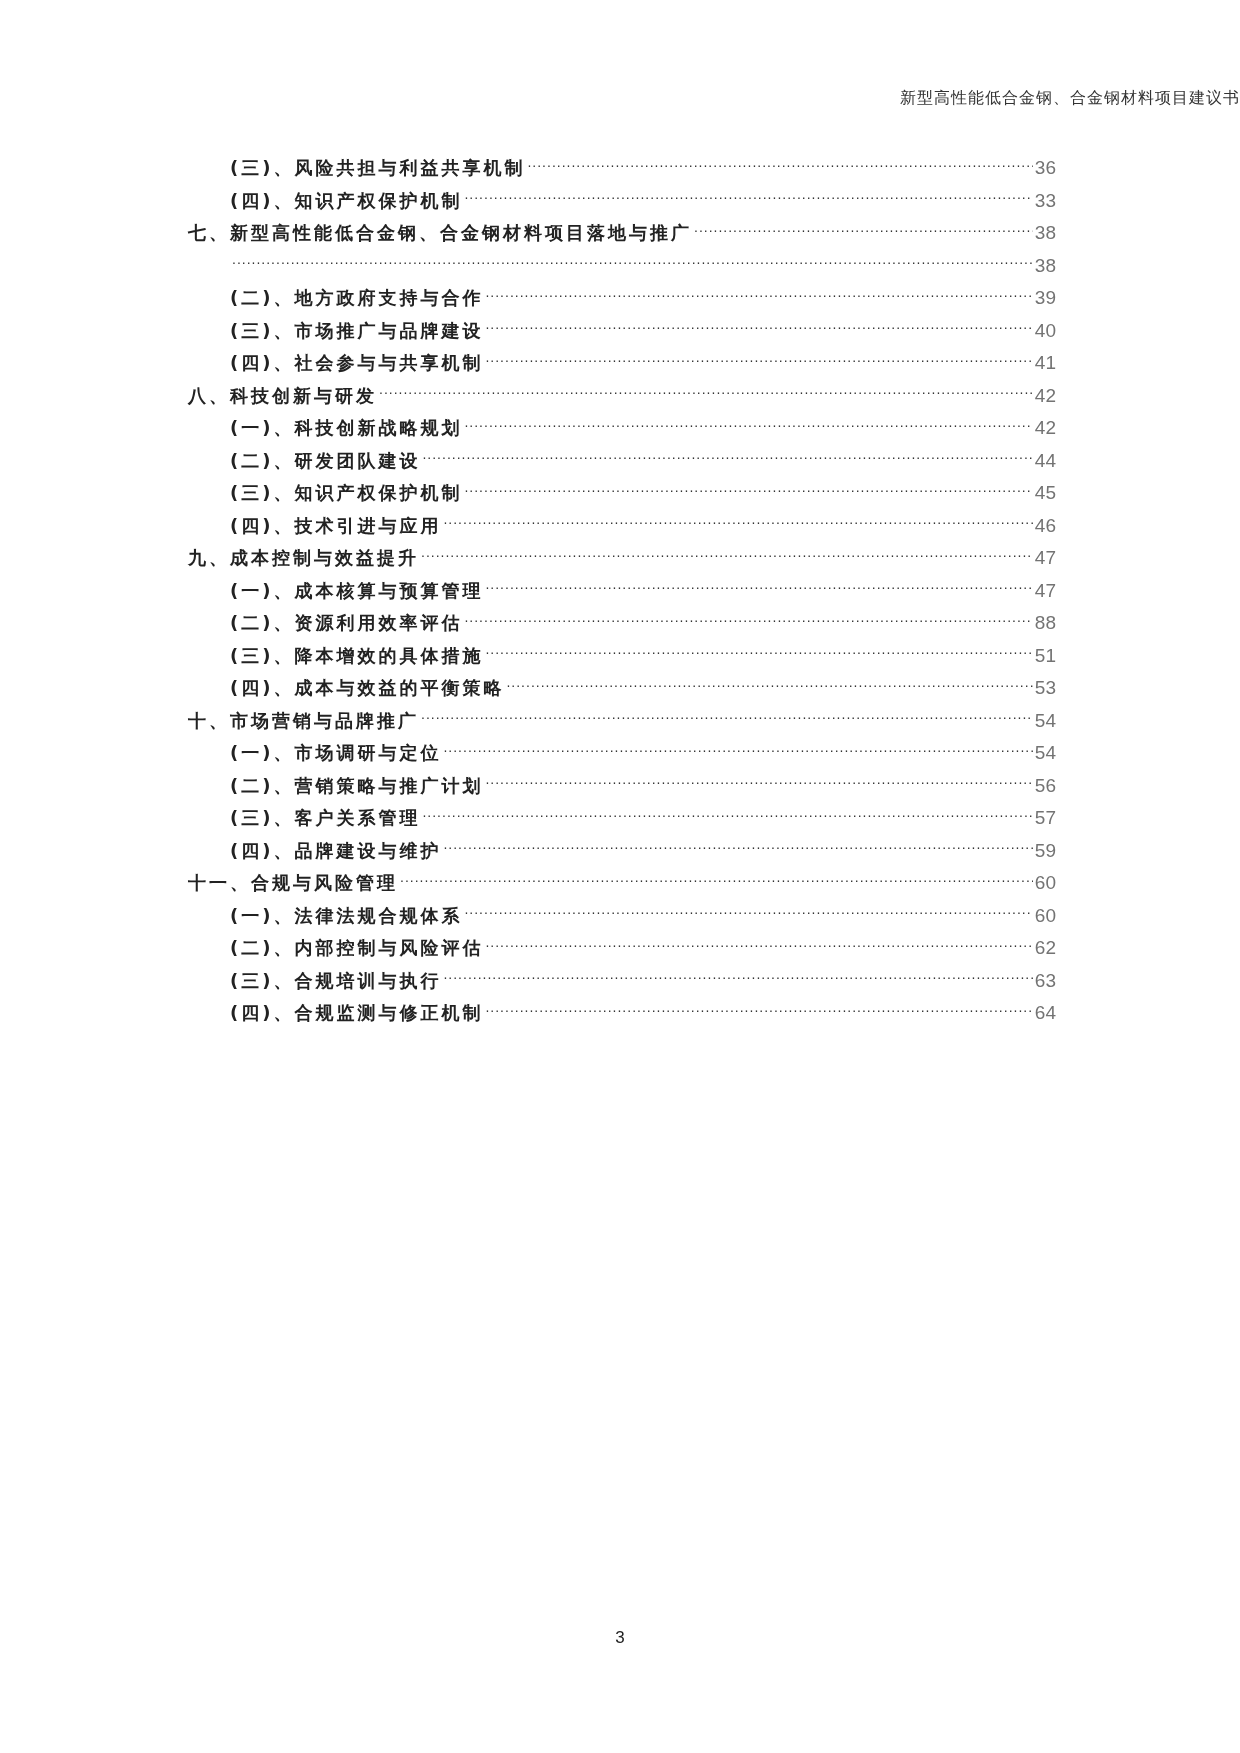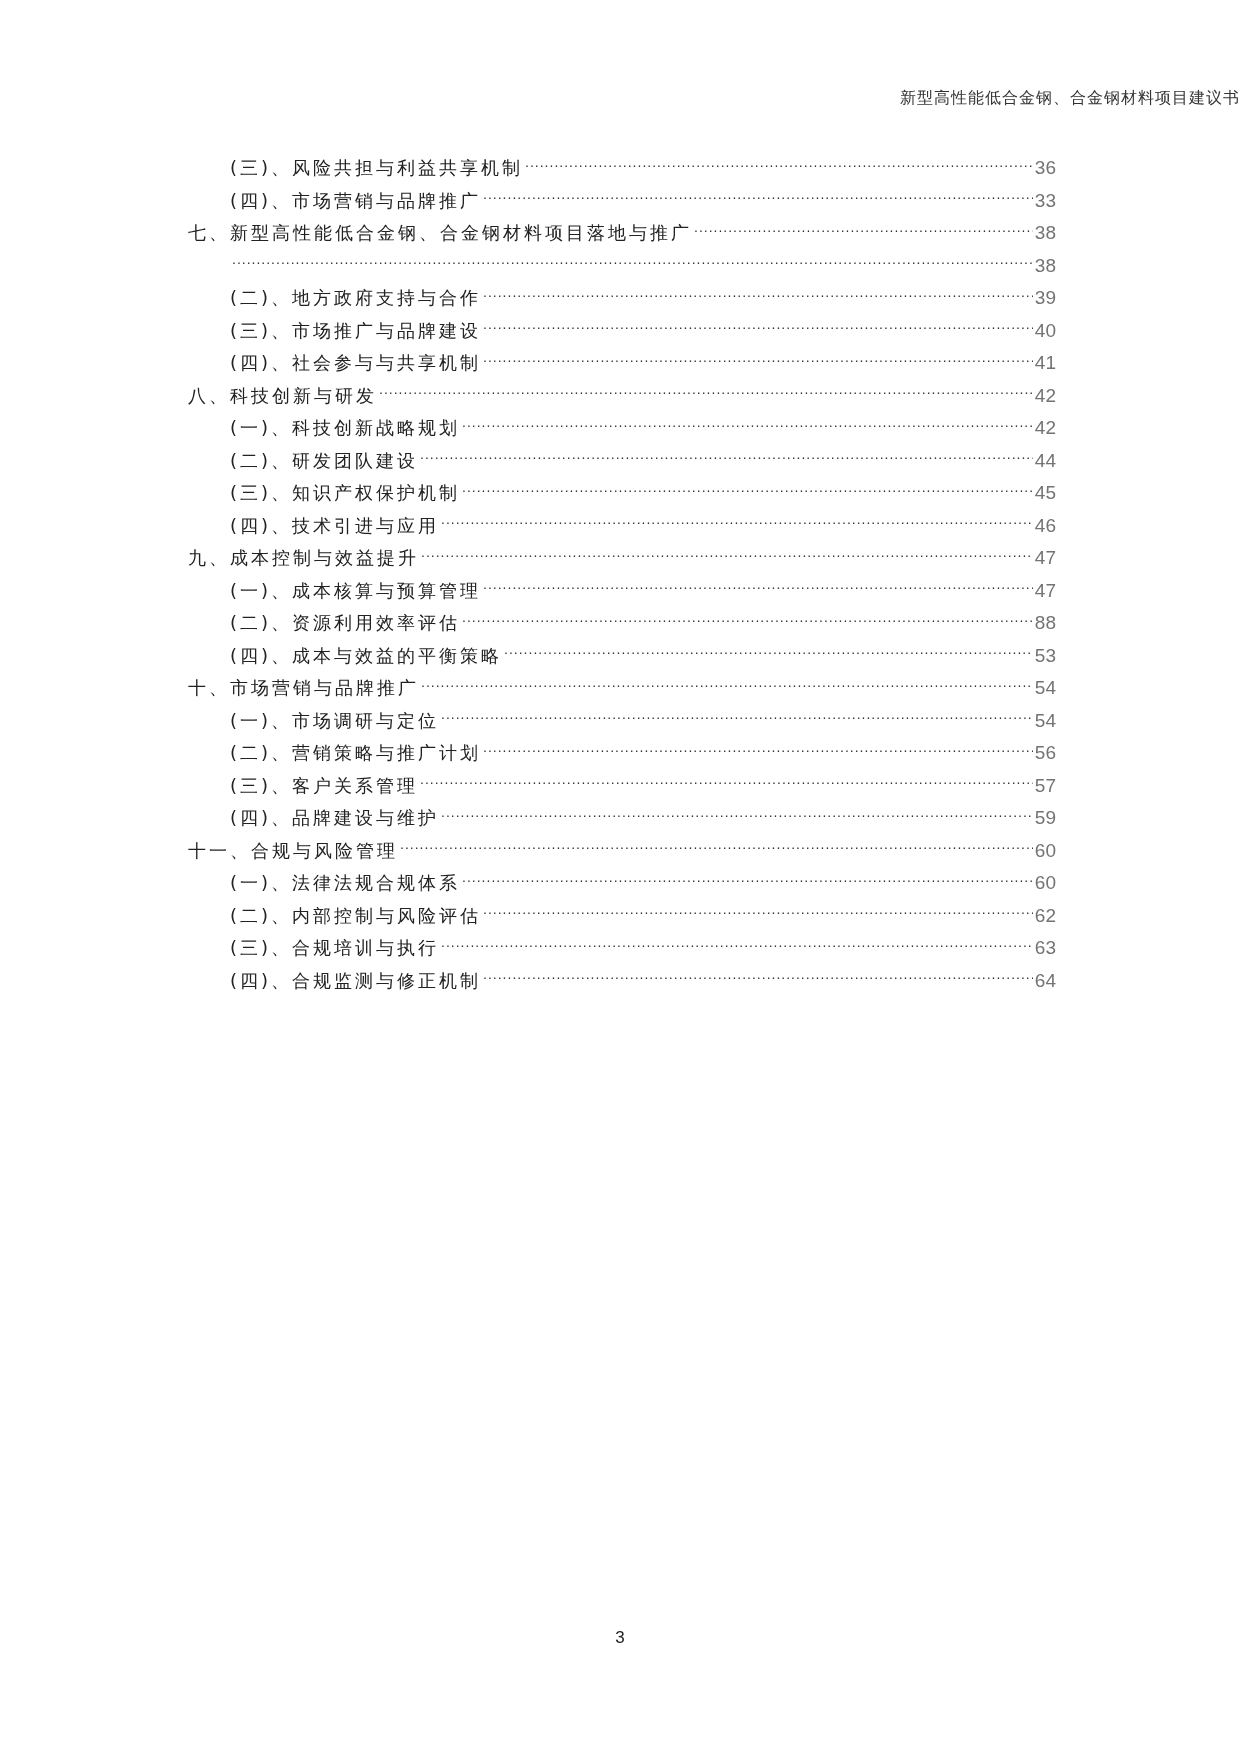--- a/index.html
+++ b/index.html
@@ -38,20 +38,21 @@
       font-size: 18px;
       line-height: 32.5px;
       white-space: nowrap;
     }
     .toc-row.level-2 {
       padding-left: 42px;
     }
     .toc-row .label {
       letter-spacing: 3px;
       flex: 0 0 auto;
+      font-weight: bold;
     }
     .toc-row .leader {
       flex: 1 1 auto;
       overflow: hidden;
       margin: 0 2px;
       position: relative;
       height: 18px;
     }
     .toc-row .leader::after {
       content: "..................................................................................................................................................................................................................................";
@@ -85,21 +86,21 @@
 
 <div class="page-header">新型高性能低合金钢、合金钢材料项目建议书</div>
 
 <div class="toc">
   <div class="toc-row level-2">
     <span class="label">(三)、风险共担与利益共享机制</span>
     <span class="leader"></span>
     <span class="page">36</span>
   </div>
   <div class="toc-row level-2">
-    <span class="label">(四)、市场营销与品牌推广</span>
+    <span class="label">(四)、知识产权保护机制</span>
     <span class="leader"></span>
     <span class="page">33</span>
   </div>
   <div class="toc-row level-1">
     <span class="label">七、新型高性能低合金钢、合金钢材料项目落地与推广</span>
     <span class="leader"></span>
     <span class="page">38</span>
   </div>
   <div class="toc-row level-2">
     <span class="leader"></span>
@@ -154,20 +155,25 @@
     <span class="label">(一)、成本核算与预算管理</span>
     <span class="leader"></span>
     <span class="page">47</span>
   </div>
   <div class="toc-row level-2">
     <span class="label">(二)、资源利用效率评估</span>
     <span class="leader"></span>
     <span class="page">88</span>
   </div>
   <div class="toc-row level-2">
+    <span class="label">(三)、降本增效的具体措施</span>
+    <span class="leader"></span>
+    <span class="page">51</span>
+  </div>
+  <div class="toc-row level-2">
     <span class="label">(四)、成本与效益的平衡策略</span>
     <span class="leader"></span>
     <span class="page">53</span>
   </div>
   <div class="toc-row level-1">
     <span class="label">十、市场营销与品牌推广</span>
     <span class="leader"></span>
     <span class="page">54</span>
   </div>
   <div class="toc-row level-2">

